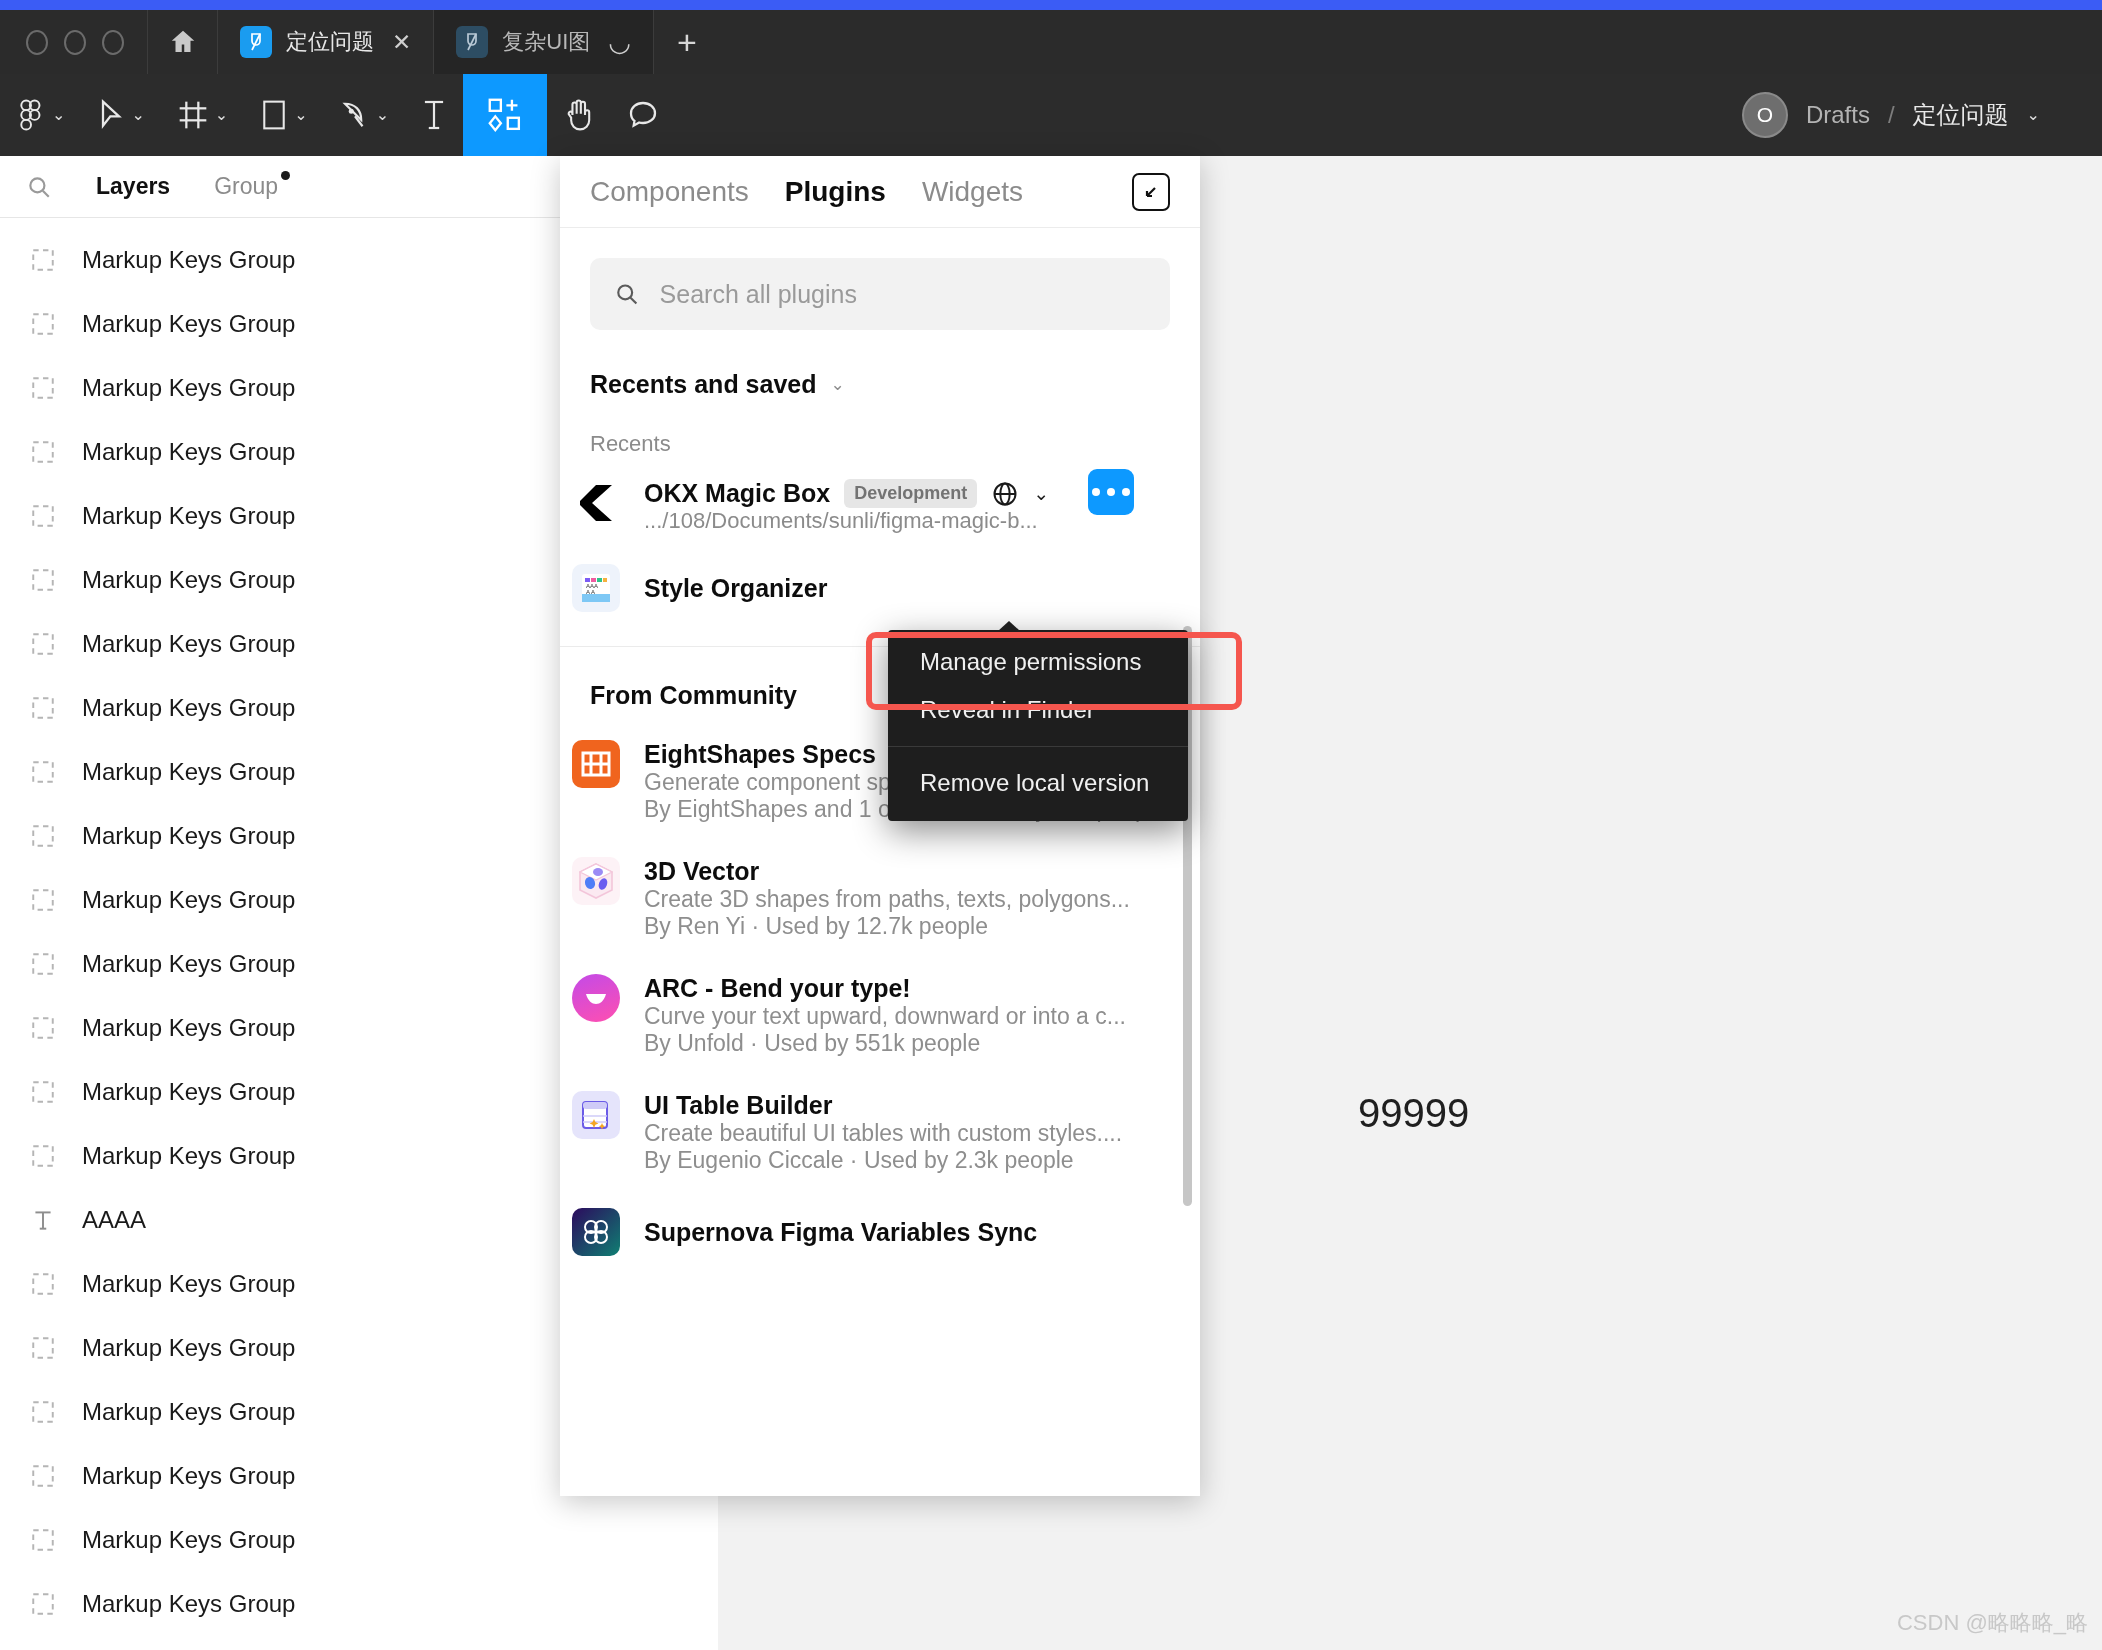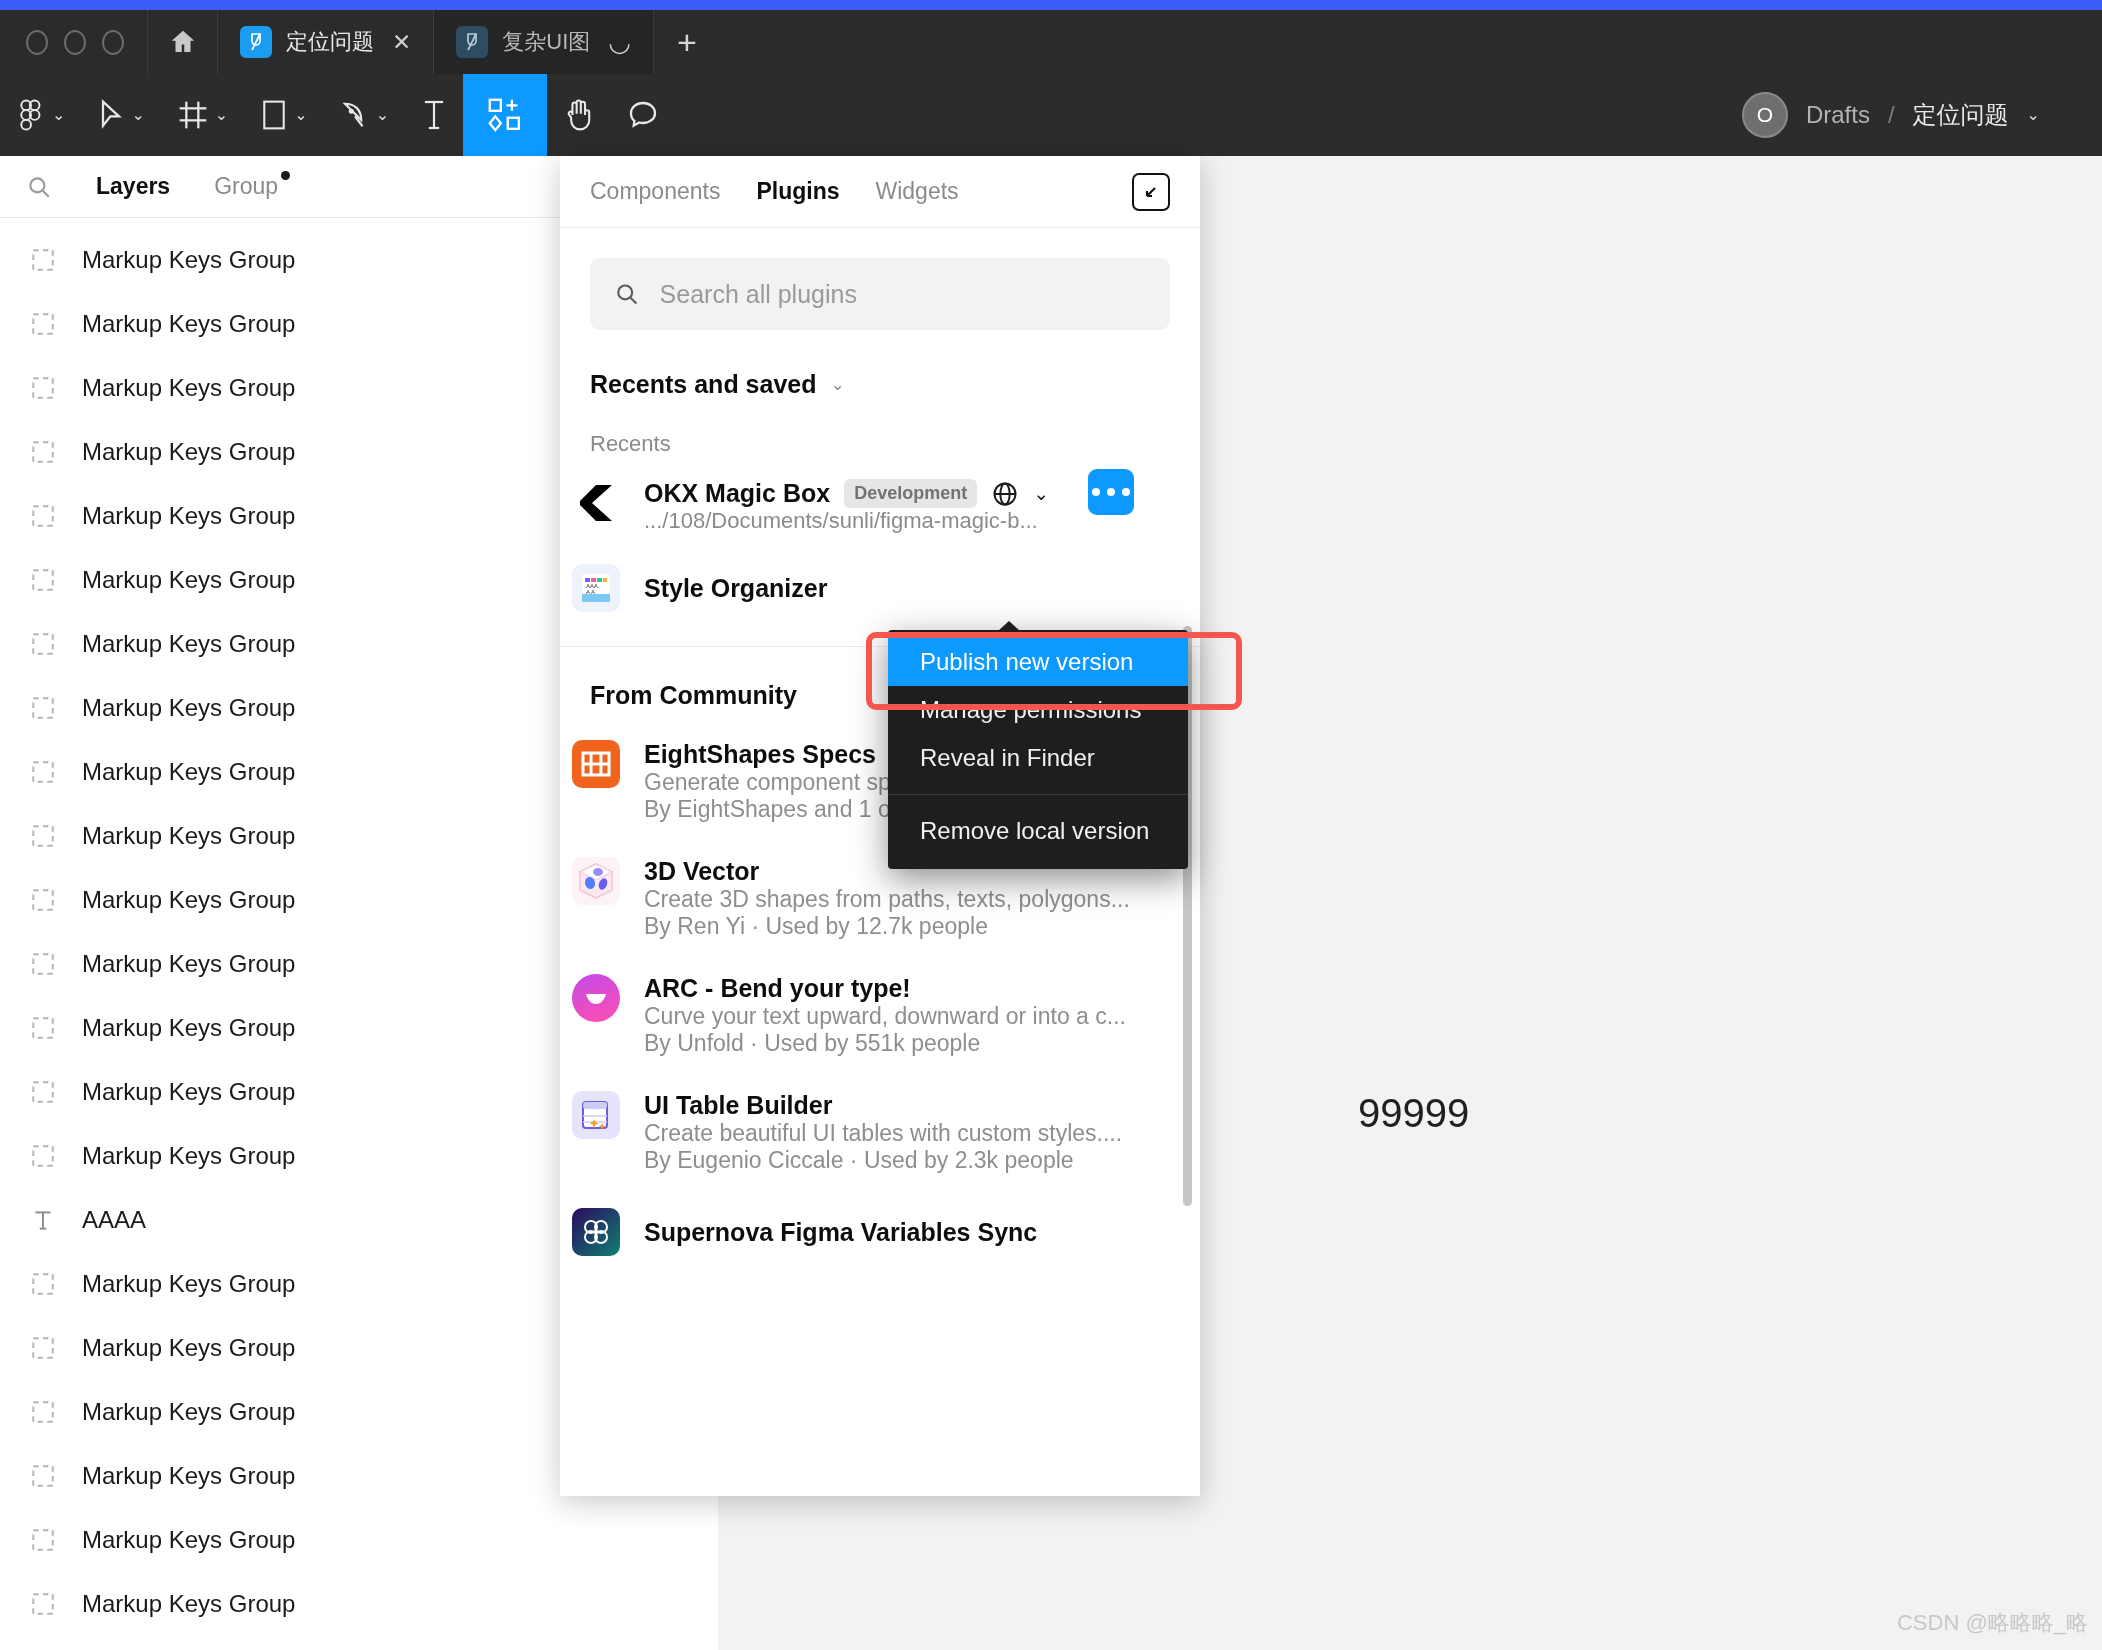--- a/index.html
+++ b/index.html
@@ -119,21 +119,21 @@
   .flyout {
     position: absolute; left: 560px; top: 156px; width: 640px; height: 1340px;
     background: #ffffff;
     box-shadow: 0 6px 28px rgba(0,0,0,.22);
     overflow: hidden;
   }
   .fl-tabs {
     height: 72px; display: flex; align-items: center; gap: 36px;
     padding: 0 30px; border-bottom: 1px solid #ececec;
   }
-  .fl-tab { font-size: 23px; color: #8b8b8b; }
+  .fl-tab { font-size: 28px; color: #8b8b8b; }
   .fl-tab.on { color: #0d0d0d; font-weight: bold; }
   .fl-pop {
     margin-left: auto; width: 38px; height: 38px;
     border: 2.5px solid #111; border-radius: 7px;
     display: flex; align-items: center; justify-content: center;
   }
   .searchbox {
     margin: 30px 30px 0 30px; height: 72px; background: #f2f2f2;
     border-radius: 10px; display: flex; align-items: center; gap: 20px;
     padding: 0 24px;
@@ -657,21 +657,20 @@
       <span class="pl-body">
         <span class="pl-name">Supernova Figma Variables Sync</span>
       </span>
     </div>
 
     <div class="fl-scrollbar"></div>
   </div>
 
   <div class="ctxmenu">
     <span class="ctx-arrow"></span>
-    <div class="ctx-item hl">Publish new version</div>
     <div class="ctx-item">Manage permissions</div>
     <div class="ctx-item">Reveal in Finder</div>
     <div class="ctx-sep"></div>
     <div class="ctx-item">Remove local version</div>
   </div>
 
   <div class="redbox"></div>
 
 </div>
 

